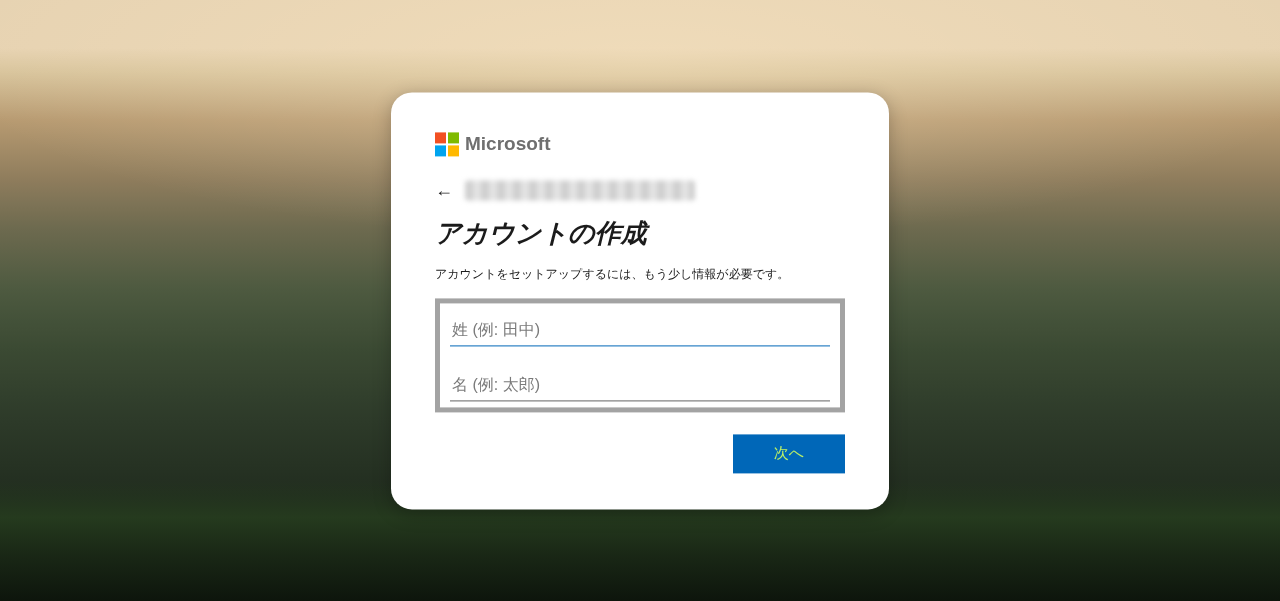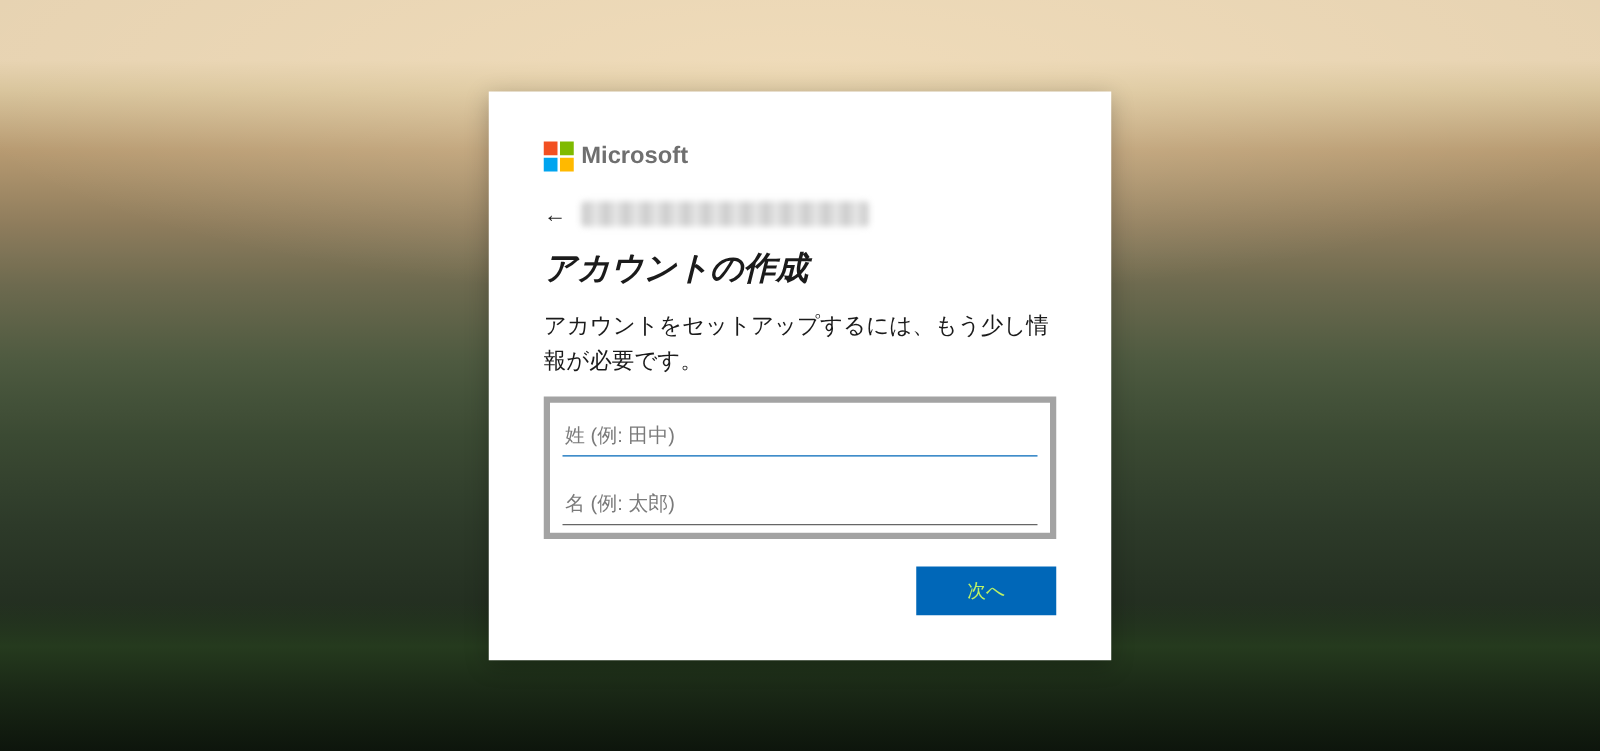--- a/index.html
+++ b/index.html
@@ -17,40 +17,41 @@
     }
     .haze { position:absolute; inset:0;
       background:radial-gradient(ellipse 90% 50% at 50% 10%, rgba(255,235,200,0.35), transparent 60%); }
     .grass { position:absolute; left:0; right:0; bottom:0; height:120px;
       background:linear-gradient(to top,#0d150c 0%,#1a2816 40%,#253a1e 70%,rgba(37,58,30,0) 100%); }
 
     .card {
       position:absolute; left:50%; top:50%; transform:translate(-50%,-50%);
       width:498px; background:#fff; padding:40px 44px 36px;
       box-shadow:0 4px 18px rgba(0,0,0,0.25);
+      border-radius:21px;
     }
 
     .ms-logo { display:flex; align-items:center; gap:6px; margin-bottom:22px; }
     .ms-sq { display:grid; grid-template-columns:11px 11px; grid-template-rows:11px 11px; gap:2px; }
     .ms-sq span:nth-child(1){background:#f25022;}
     .ms-sq span:nth-child(2){background:#7fba00;}
     .ms-sq span:nth-child(3){background:#00a4ef;}
     .ms-sq span:nth-child(4){background:#ffb900;}
     .ms-word { color:#6f6f6f; font-size:19px; font-weight:600; letter-spacing:0; }
 
     .back-row { display:flex; align-items:center; gap:12px; margin-bottom:14px; min-height:24px; }
     .back-arrow { font-size:18px; color:#222; cursor:pointer; line-height:1; user-select:none; }
     .obscured {
       flex:0 0 auto; width:230px; height:20px; border-radius:3px;
       background:repeating-linear-gradient(90deg,#cfcfcf 0 8px,#e3e3e3 8px 16px);
       filter:blur(2.5px);
     }
 
     .title { font-size:26px; font-weight:700; color:#1b1b1b; margin-bottom:14px;font-style:italic; }
-    .desc  { font-size:18px; line-height:1.6; color:#1b1b1b; margin-bottom:14px; }
+    .desc  { font-size:12px; line-height:1.6; color:#1b1b1b; margin-bottom:14px; }
 
     .highlight-box { border:5px solid #a3a3a3; padding:8px 10px 6px; margin-bottom:22px; }
 
     .field { width:100%; border:none; border-bottom:1px solid #666; background:transparent;
       font-size:16px; color:#1b1b1b; padding:10px 2px 6px; outline:none; }
     .field::placeholder { color:#7a7a7a; }
     .field.active { border-bottom:1.5px solid #0067b8; }
     .field + .field { margin-top:20px; }
 
     .btn-row { display:flex; justify-content:flex-end; }

